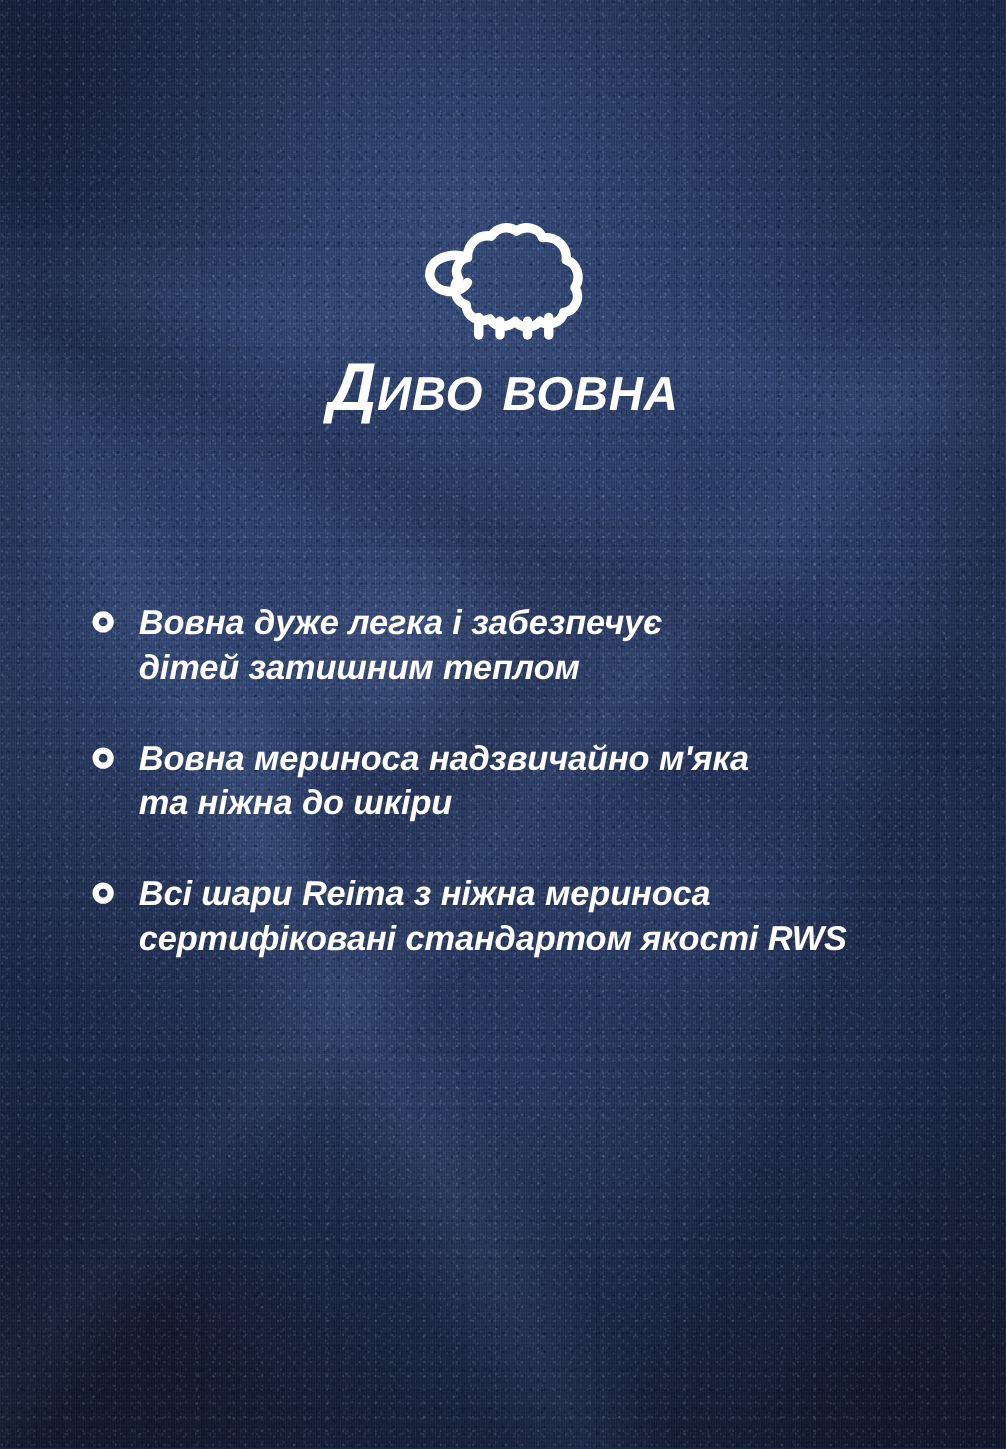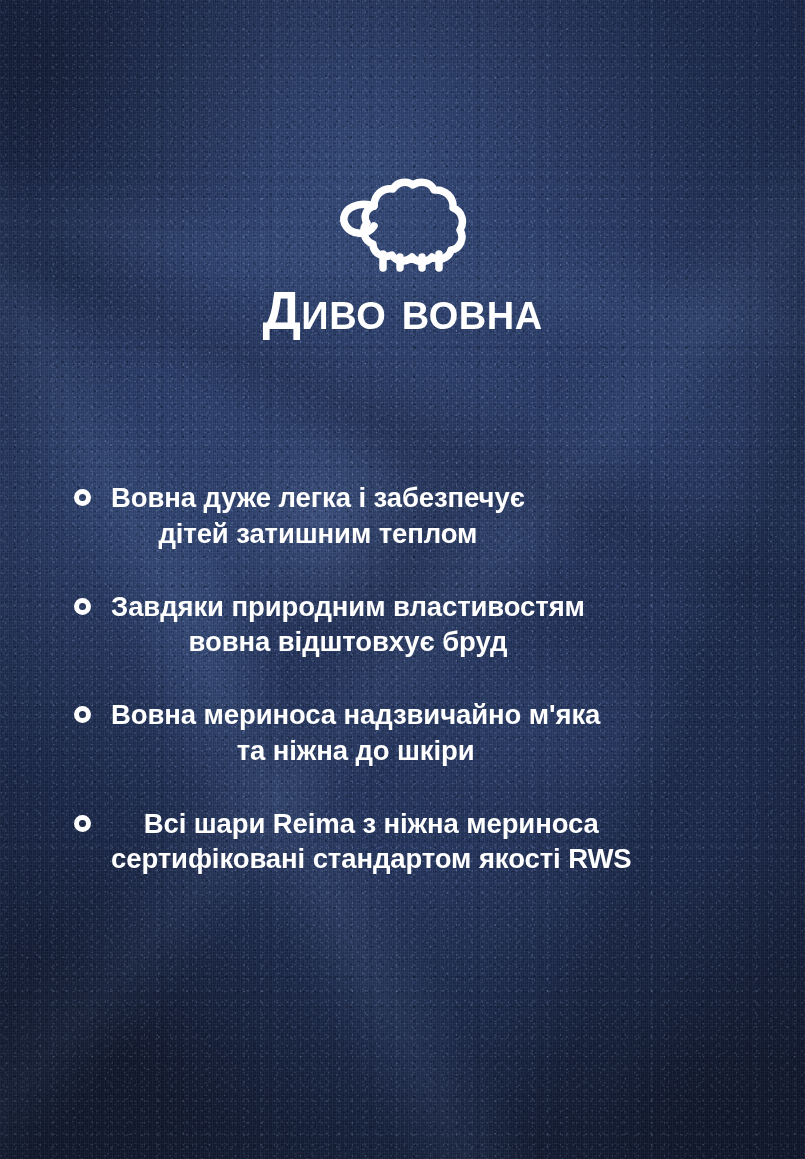--- a/index.html
+++ b/index.html
@@ -108,20 +108,21 @@
       radial-gradient(ellipse 78% 70% at 50% 46%, rgba(0,0,0,0) 42%, rgba(0,0,0,0.30) 100%);
   }
 
   
 
   #content {
     position: relative;
     z-index: 5;
     width: 805px;
     height: 1037px;
+    font-style: italic;
   }
 
   
   .sheep-wrap {
     position: absolute;
     left: 0; right: 0;
     top: 178px;
     display: flex;
     justify-content: center;
   }
@@ -167,21 +168,20 @@
     margin-right: 20px;
   }
   .bullet-text {
     color: #ffffff;
     font-family: "Liberation Sans", sans-serif;
     font-size: 27.5px;
     font-weight: bold;
     line-height: 1.30;
     letter-spacing: -0.1px;
     white-space: pre-line;
-    text-align: center;
   }
 </style>
 </head>
 <body>
 
 <div id="poster">
 
   <div class="bg-layer bg-base"></div>
   <div class="bg-layer bg-swirl"></div>
   <div class="bg-layer bg-folds"></div>
@@ -223,25 +223,20 @@
     <div class="title">Диво вовна</div>
 
     <div class="bullets">
 
       <div class="bullet-item">
         <span class="bullet-marker"></span>
         <span class="bullet-text">Вовна дуже легка і забезпечує
 дітей затишним теплом</span>
       </div>
 
-      <div class="bullet-item">
-        <span class="bullet-marker"></span>
-        <span class="bullet-text">Завдяки природним властивостям
-вовна відштовхує бруд</span>
-      </div>
 
       <div class="bullet-item">
         <span class="bullet-marker"></span>
         <span class="bullet-text">Вовна мериноса надзвичайно м'яка
 та ніжна до шкіри</span>
       </div>
 
       <div class="bullet-item">
         <span class="bullet-marker"></span>
         <span class="bullet-text">Всі шари Reima з ніжна мериноса

